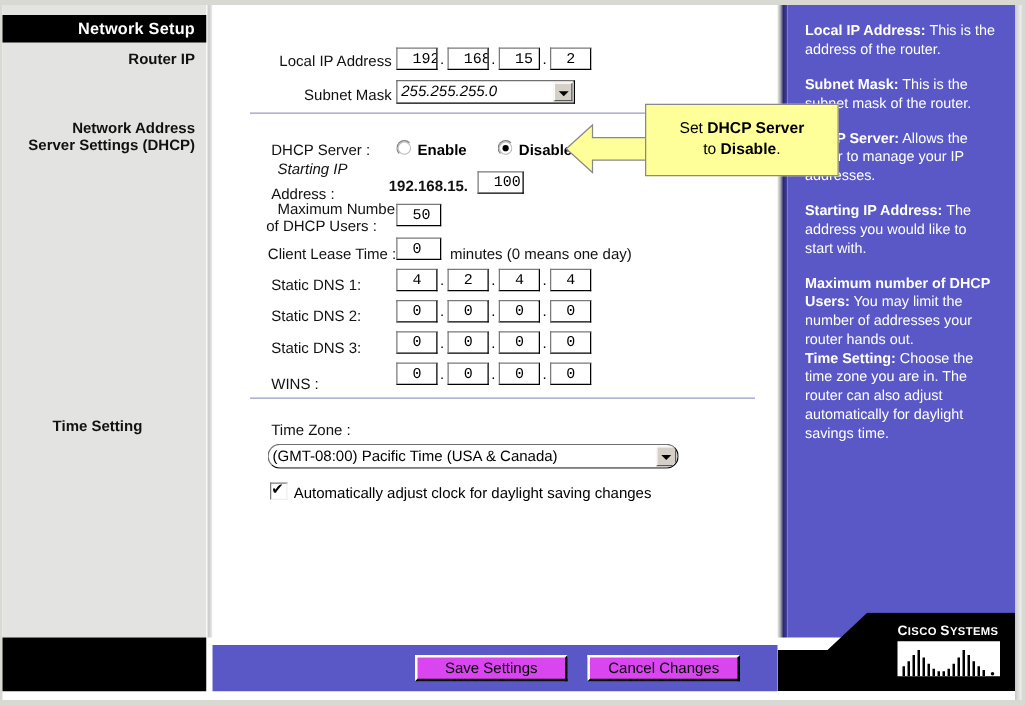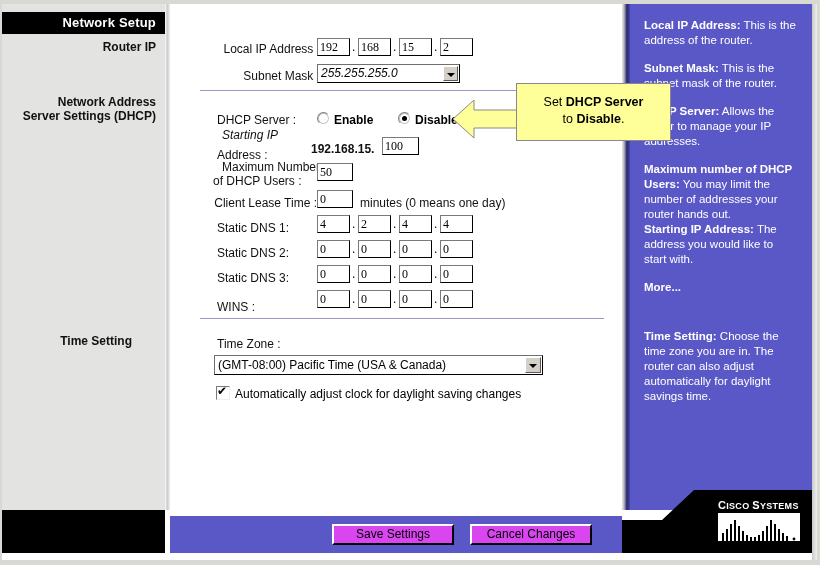--- a/index.html
+++ b/index.html
@@ -38,21 +38,21 @@
     text-align:right;line-height:22px;
     padding-right:9px;box-sizing:border-box;
     letter-spacing:.2px;
   }
   .side-label{
     position:absolute;text-align:right;font-weight:bold;font-size:12px;
     color:#111;line-height:14px;
   }
   #lbl-routerip{left:0;top:40px;width:156px;}
   #lbl-dhcp{left:0;top:95px;width:156px;}
-  #lbl-time{left:0;top:334px;width:132px;}
+  #lbl-time{left:0;top:334px;width:156px;text-align:center;}
 
   
   .left-black{
     position:absolute;left:2px;top:510px;width:163px;height:43px;
     background:#000;
   }
 
   
   .main{
     position:absolute;left:170px;top:4px;width:452px;height:506px;
@@ -70,23 +70,23 @@
   }
   .f-label.r{text-align:right;}
 
   
   .tbox{
     position:absolute;
     background:#ffffff;
     border:1px solid #000;
     border-top-color:#7a7a7a;border-left-color:#7a7a7a;
     box-shadow:inset 1px 1px 0 #ffffff;
-    font-family:Liberation Serif, serif;
+    font-family:Liberation Mono, monospace;
     font-size:12px;color:#000;
-    padding:0 2px;box-sizing:border-box;
+    padding:0 12px;box-sizing:border-box;
     line-height:16px;height:18px;
     overflow:hidden;white-space:nowrap;
   }
   .dot{
     position:absolute;font-size:12px;color:#000;line-height:18px;
   }
 
   
   .combo{
     position:absolute;height:19px;
@@ -303,21 +303,21 @@
   <div class="f-label" style="left:217px;top:300px;">WINS :</div>
   <div class="tbox" style="left:317px;top:290px;width:33px;">0</div>
   <div class="dot" style="left:352px;top:290px;">.</div>
   <div class="tbox" style="left:358px;top:290px;width:33px;">0</div>
   <div class="dot" style="left:393px;top:290px;">.</div>
   <div class="tbox" style="left:399px;top:290px;width:33px;">0</div>
   <div class="dot" style="left:434px;top:290px;">.</div>
   <div class="tbox" style="left:440px;top:290px;width:33px;">0</div>
 
   <div class="f-label" style="left:217px;top:337px;">Time Zone :</div>
-  <div class="combo" style="left:214px;top:355px;width:329px;height:20px;line-height:18px;">
+  <div class="combo" style="left:214px;top:355px;width:329px;height:20px;line-height:18px;border-radius:10px;">
     <span>(GMT-08:00) Pacific Time (USA &amp; Canada)</span>
     <span class="arrowbtn" style="width:16px;height:16px;"></span>
   </div>
 
   <div style="position:absolute;left:216px;top:386px;font-size:12px;">
     <span class="cb on"></span><span>Automatically adjust clock for daylight saving changes</span>
   </div>
 
   <div class="arrow">
     <svg width="72" height="46" viewBox="0 0 72 46">
@@ -334,28 +334,25 @@
     <div class="help">
       <p>
         <b>Local IP Address:</b><span> This is the address of the router.</span>
       </p>
       <p>
         <b>Subnet Mask:</b><span> This is the subnet mask of the router.</span>
       </p>
       <p>
         <b>DHCP Server:</b><span> Allows the router to manage your IP addresses.</span>
       </p>
+      <p>
+        <b>Starting IP Address:</b><span> The address you would like to start with.</span>
+      </p>
       <p style="margin-bottom:0;">
         <b>Maximum number of DHCP Users:</b><span> You may limit the number of addresses your router hands out.</span>
-      </p>
-      <p>
-        <b>Starting IP Address:</b><span> The address you would like to start with.</span>
-      </p>
-      <p style="margin-bottom:34px;">
-        <b class="more">More...</b>
       </p>
       <p>
         <b>Time Setting:</b><span> Choose the time zone you are in. The router can also adjust automatically for daylight savings time.</span>
       </p>
     </div>
   </div>
   <div class="right-edge-light"></div>
 
   <div class="btnbar">
     <div class="btn" id="btn-save">Save Settings</div>

